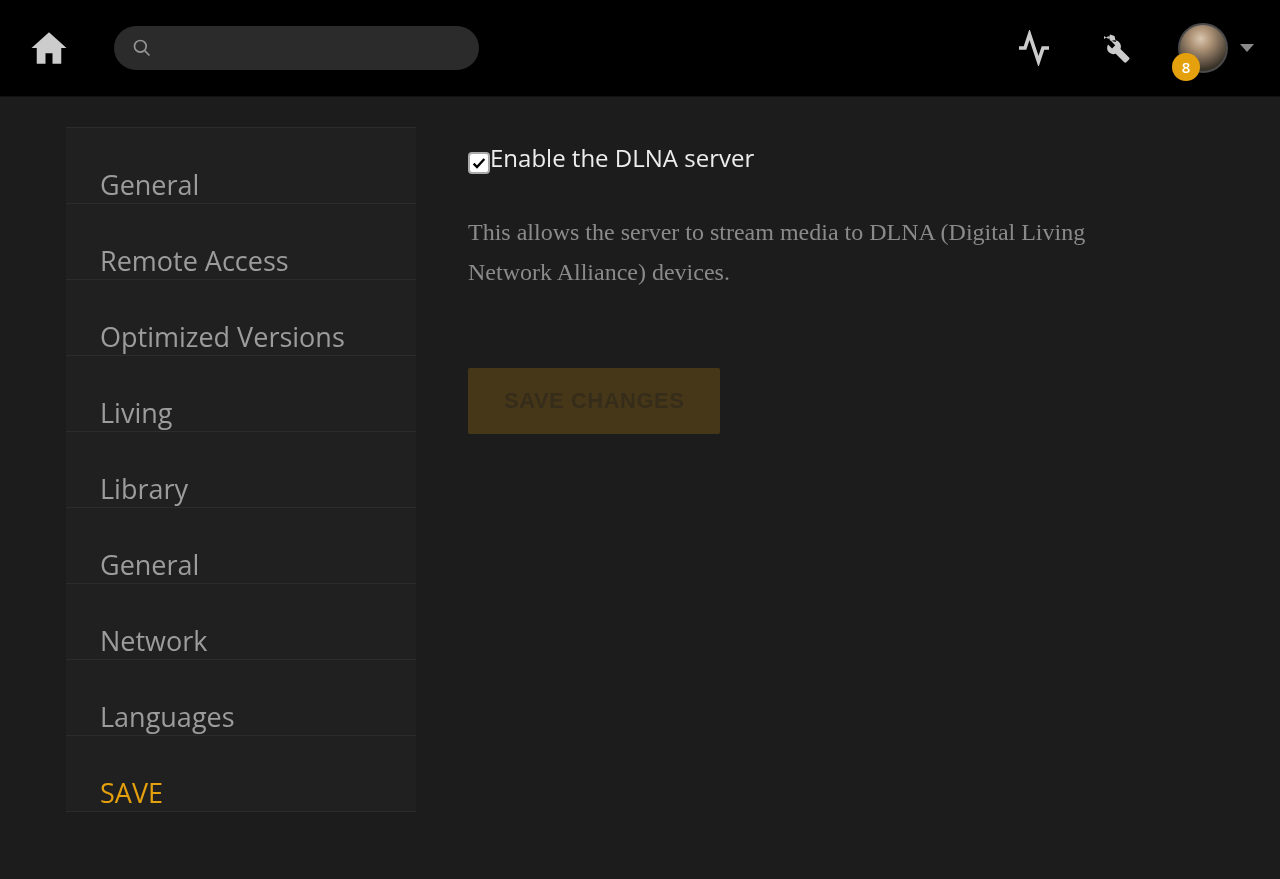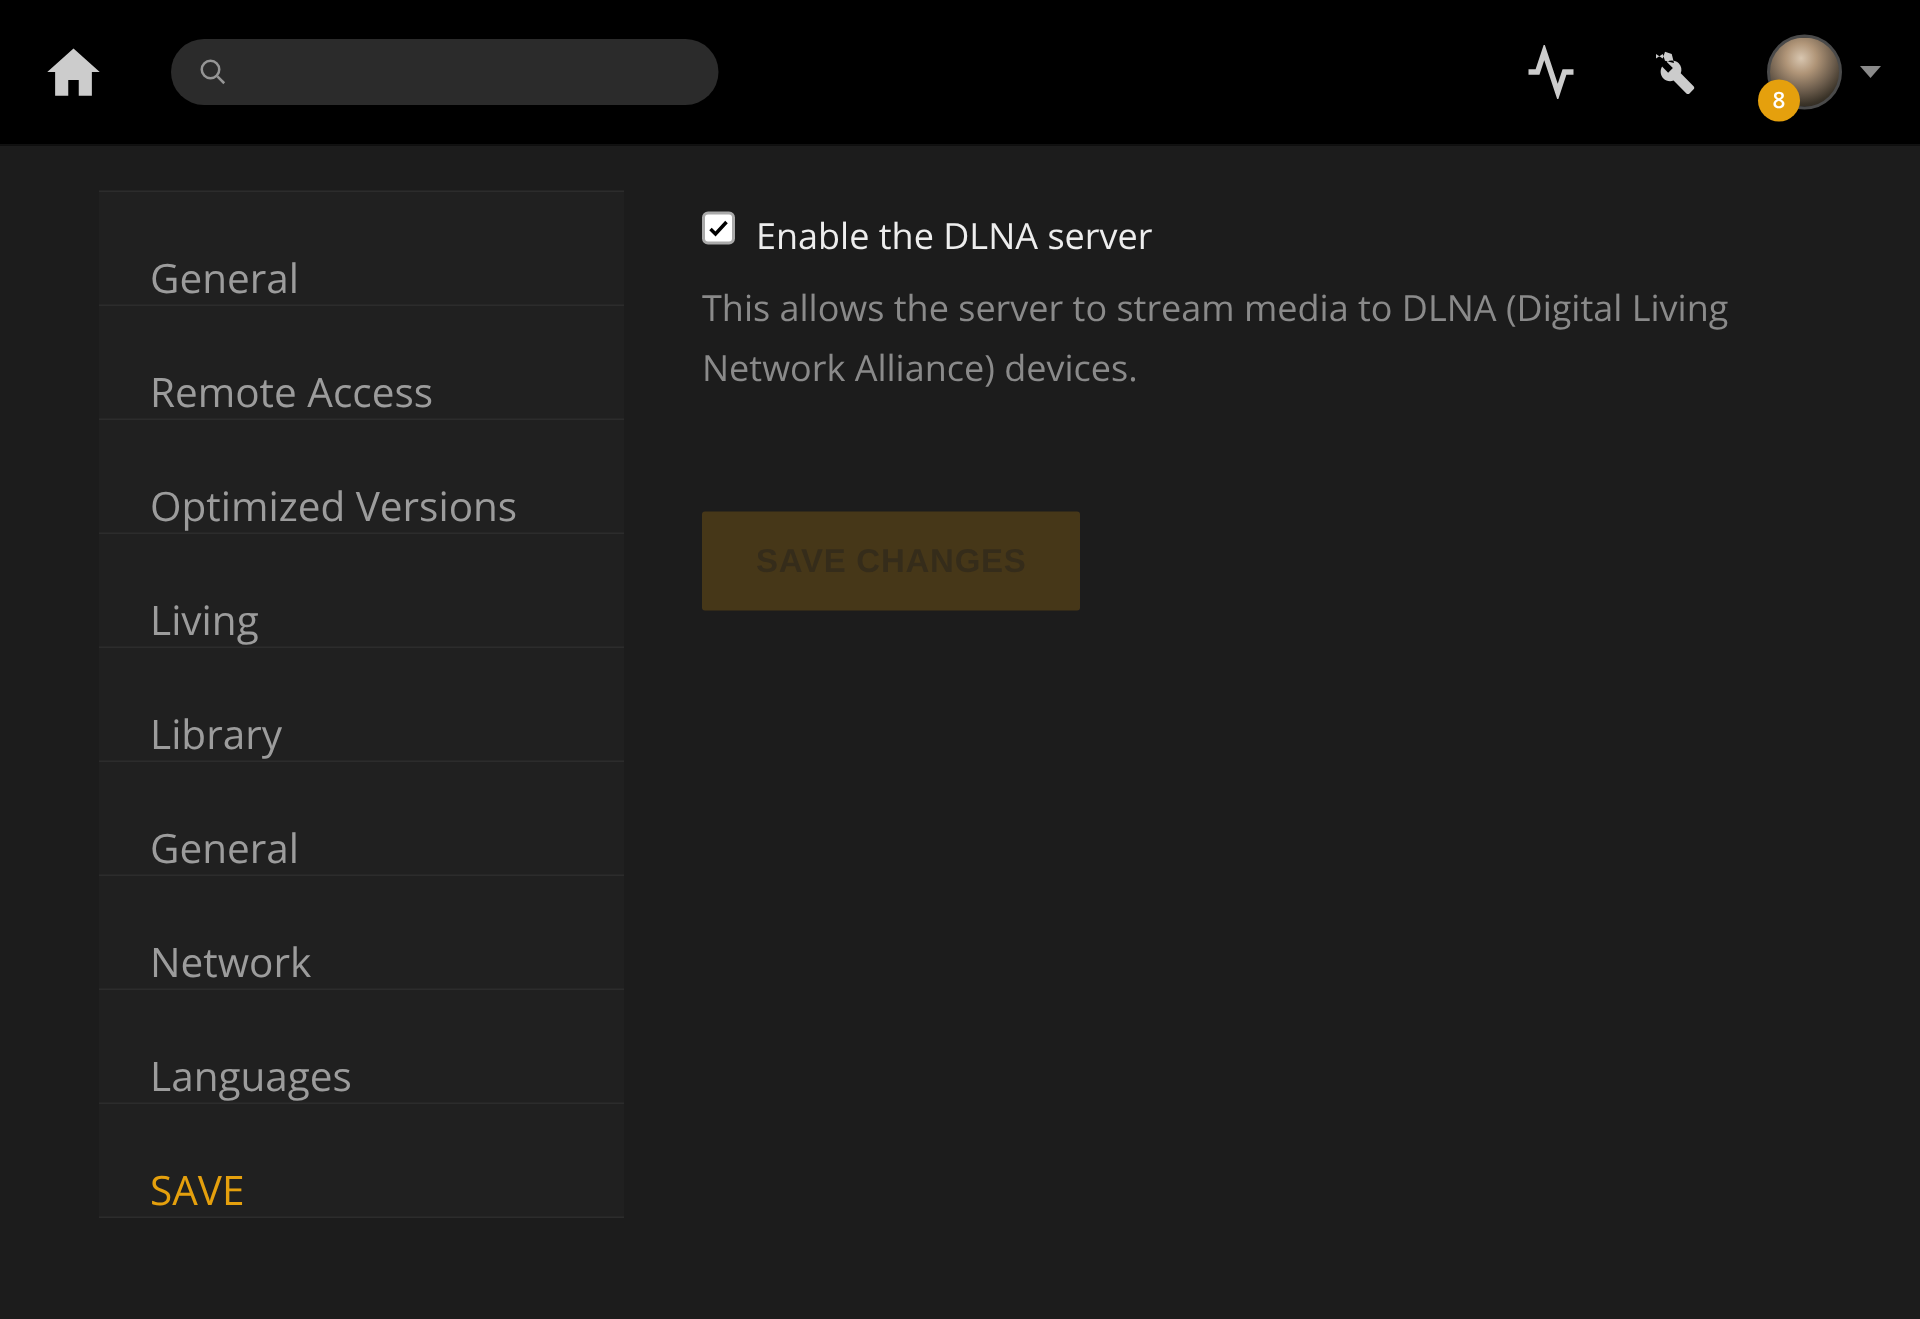--- a/index.html
+++ b/index.html
@@ -126,43 +126,43 @@
   }
   .sidebar-item.active {
     color: var(--accent);
   }
 
   .main {
     flex: 1;
     padding: 14px 52px;
   }
   .setting-row {
-    display: flex; align-items: flex-start;
-    gap: 14px;
+    display: flex; align-items: flex-end;
   }
   .checkbox {
     width: 22px; height: 22px;
     border: 2px solid #aaa;
     border-radius: 4px;
     background: #fff;
     display: flex; align-items: center; justify-content: center;
     cursor: pointer;
     flex-shrink: 0;
   }
   .checkbox svg { width: 16px; height: 16px; }
   .setting-label {
     font-size: 24px;
     color: var(--text-primary);
   }
   .setting-desc {
-    margin-top: 12px;
+    margin-top: 39px;
     font-size: 24px;
     line-height: 1.65;
     color: var(--text-secondary);
     max-width: 700px;
+    font-family: Liberation Serif, serif;
   }
   .save-btn {
     margin-top: 76px;
     border: none;
     background: #6a4e15;
     color: #4a3a1a;
     font-size: 22px;
     font-weight: 700;
     letter-spacing: 0.5px;
     padding: 20px 36px;

